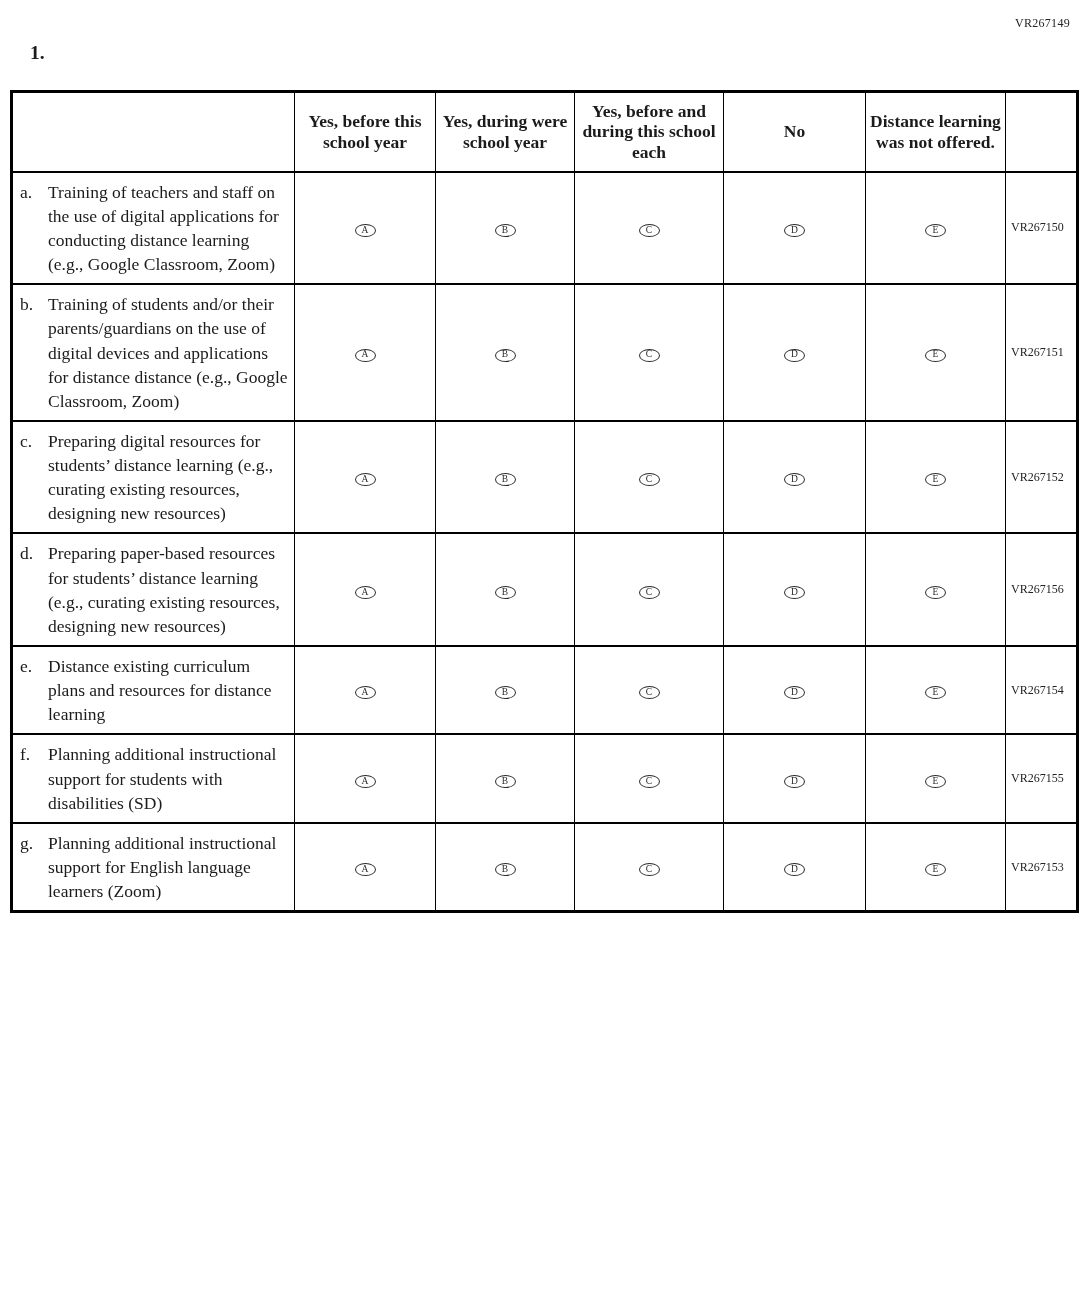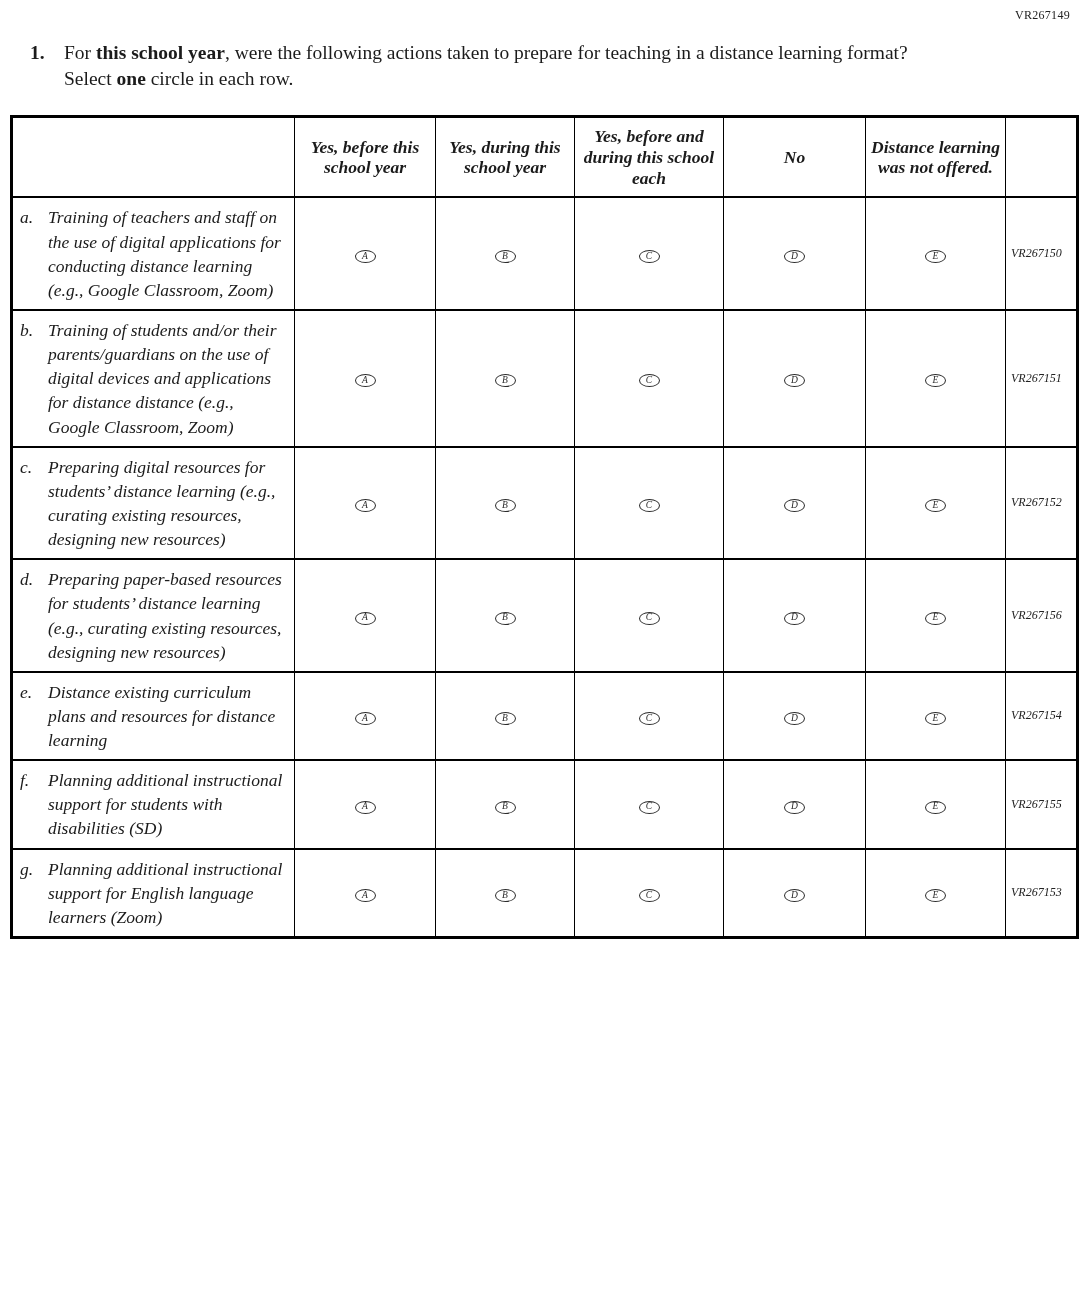--- a/index.html
+++ b/index.html
@@ -7,21 +7,21 @@
   body { font-family: "Liberation Serif", serif; color: #1b1b1b; }
   .page {
     position: relative;
     width: 1086px;
     min-height: 1315px;
     background: #ffffff;
     overflow: hidden;
   }
   .page-code {
     position: absolute;
-    top: 8px;
+    top: 16px;
     right: 16px;
     font-size: 12px;
     letter-spacing: 0.3px;
     color: #222;
   }
   .question {
     display: flex;
     padding: 40px 40px 0 30px;
     font-size: 19.5px;
     line-height: 1.32;
@@ -34,21 +34,20 @@
   }
   .q-text { max-width: 848px; }
   .q-bold { font-weight: bold; }
 
   table.survey-table {
     border-collapse: collapse;
     table-layout: fixed;
     width: 1066px;
     margin: 24px 10px 0 10px;
     border: 3px solid #000;
-    font-style: italic;
   }
   .survey-table th, .survey-table td {
     border: 1.5px solid #000;
     vertical-align: middle;
   }
   .survey-table thead th {
     border-bottom: 2.5px solid #000;
     font-weight: bold;
     font-size: 17.5px;
     line-height: 1.18;
@@ -91,38 +90,37 @@
 </style>
 </head>
 <body>
 
 <div class="page">
 
   <div class="page-code">VR267149</div>
 
   <div class="question">
     <span class="q-number">1.</span>
-    <span class="q-text"><span>For </span><span class="q-bold">this school year</span><span>, were the following actions taken to prepare for teaching in a distance learning format? Select </span><span class="q-bold">one</span><span> circle in each row.</span></span>
   </div>
 
   <table class="survey-table">
     <colgroup>
       <col style="width:283px">
       <col style="width:141px">
       <col style="width:139px">
       <col style="width:149px">
       <col style="width:142px">
       <col style="width:140px">
       <col style="width:72px">
     </colgroup>
     <thead>
       <tr>
         <th></th>
         <th>Yes, before this school year</th>
-        <th>Yes, during this school year</th>
+        <th>Yes, during were school year</th>
         <th>Yes, before and during this school each</th>
         <th>No</th>
         <th>Distance learning was not offered.</th>
         <th></th>
       </tr>
     </thead>
     <tbody>
 
       <tr>
         <td class="label-cell">

